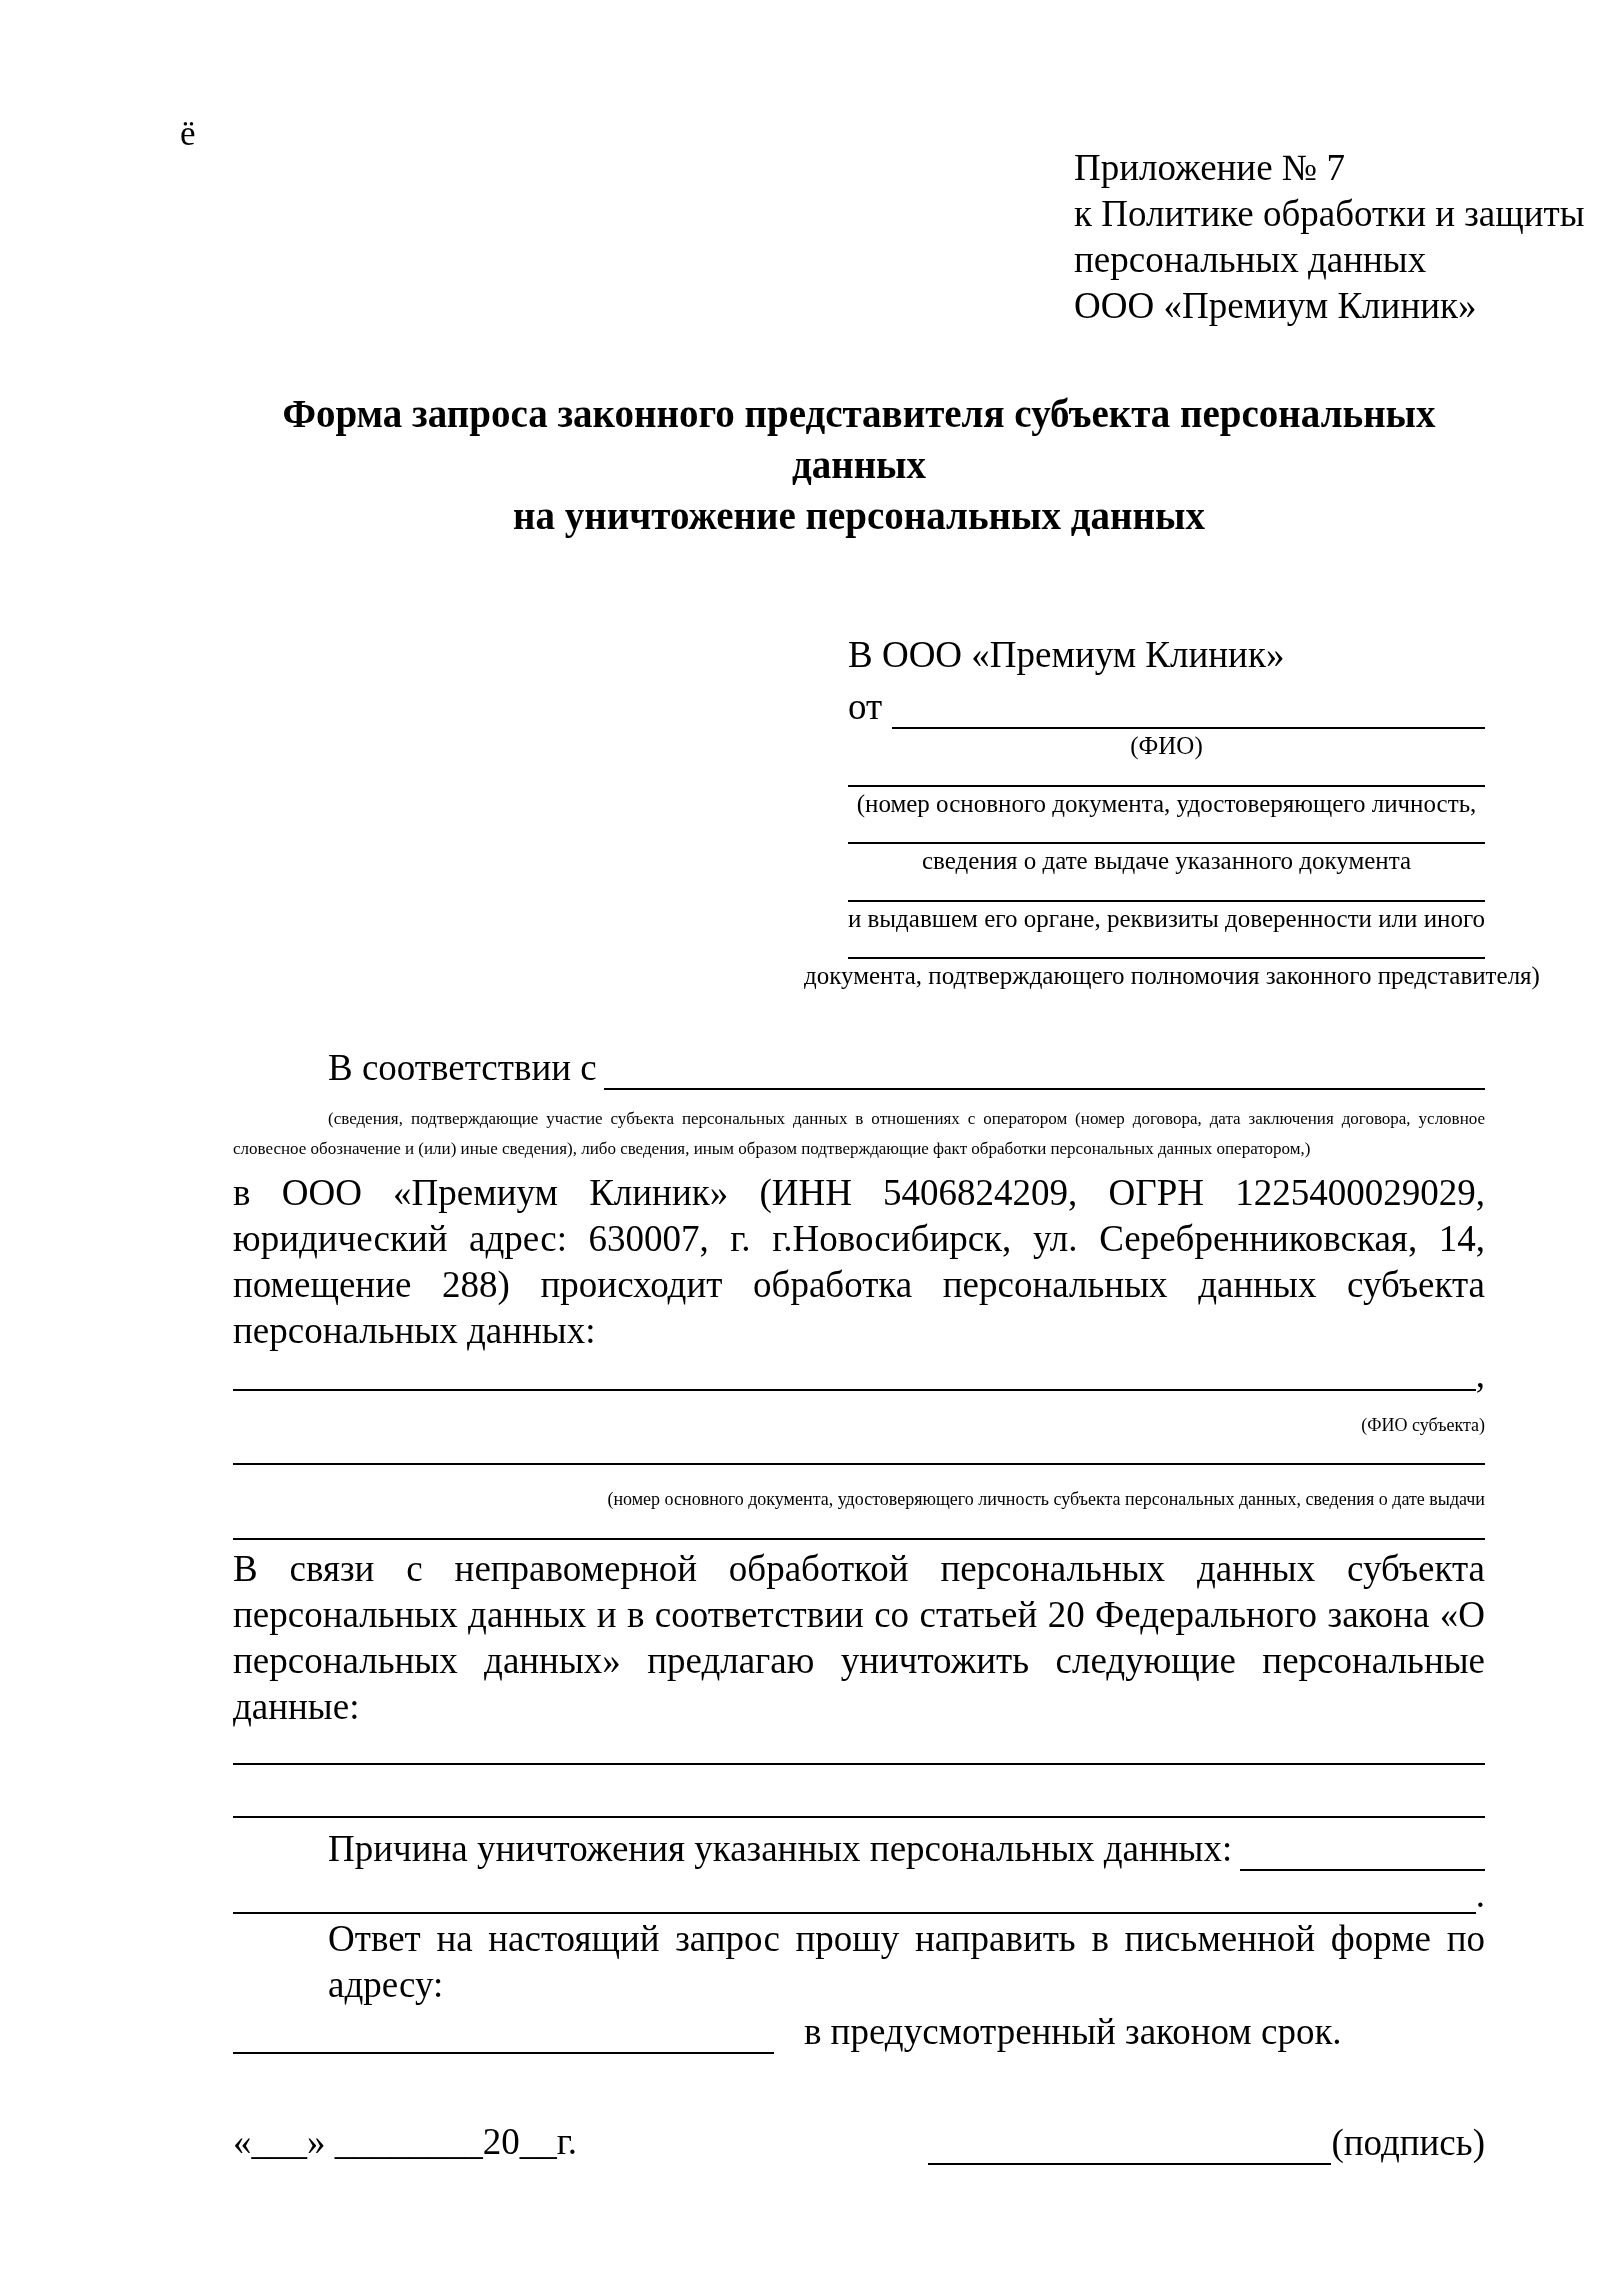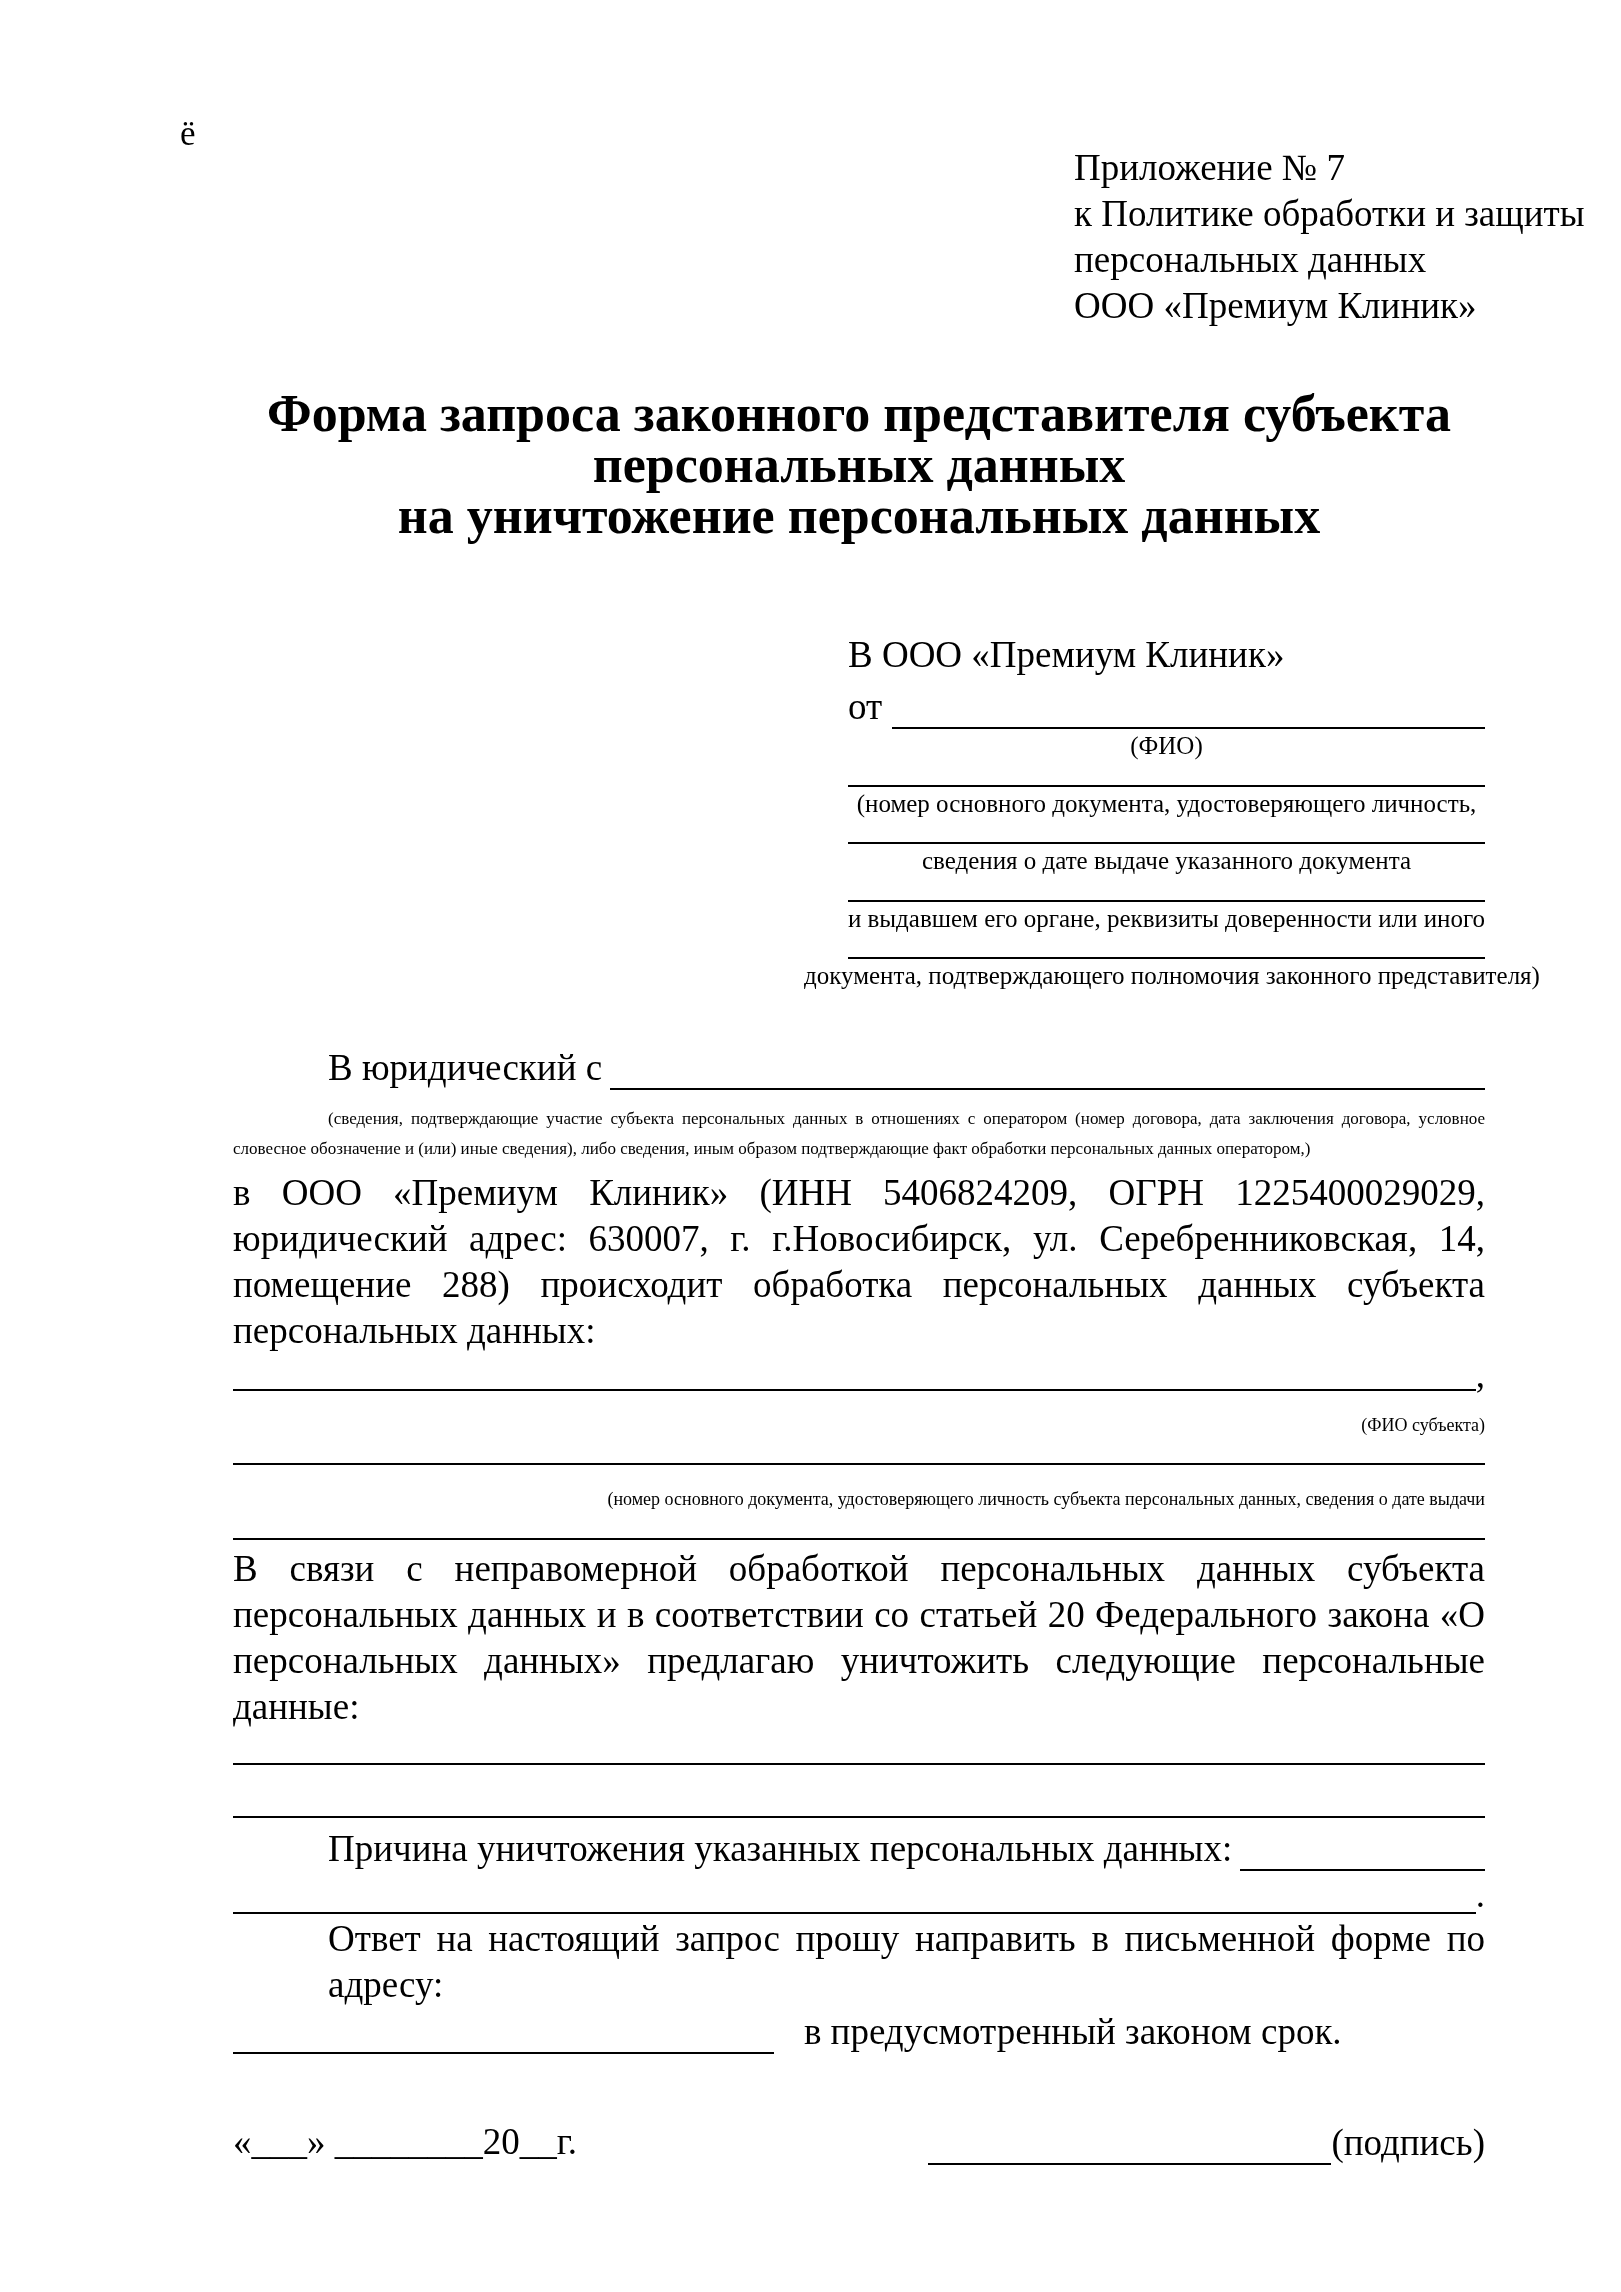--- a/index.html
+++ b/index.html
@@ -12,21 +12,21 @@
     color:#000;
     font-family:"Liberation Serif","DejaVu Serif",serif;
     font-size:37px; line-height:46px;
     padding:145px 136px 0 233px;
     overflow:hidden;
   }
   .yo { position:absolute; left:180px; top:114px; font-size:35px; line-height:39px; }
 
   .annex { margin-left:841px; white-space:nowrap; line-height:46px; }
 
-  .doc-title { margin-top:59px; text-align:center; font-weight:bold; font-size:52px; line-height:51px; }
+  .doc-title { margin-top:59px; text-align:center; font-weight:bold; font-size:39px; line-height:51px; }
 
   .addressee { margin-left:615px; margin-top:90px; }
   .addr-to { line-height:47px; }
   .from-row { display:flex; height:51px; }
   .from-row .lead { align-self:flex-end; line-height:45px; margin-right:9.8px; }
   .uline { border-bottom:2.5px solid #000; }
   .from-row .uline { flex:1; }
   .addr-caption { font-size:25px; line-height:29px; text-align:center; white-space:nowrap; margin:2px -44px 0 -44px; }
   .addr-field { height:26.5px; border-bottom:2.5px solid #000; }
 
@@ -97,21 +97,21 @@
     <div class="addr-caption">(номер основного документа, удостоверяющего личность,</div>
     <div class="addr-field"></div>
     <div class="addr-caption">сведения о дате выдаче указанного документа</div>
     <div class="addr-field"></div>
     <div class="addr-caption">и выдавшем его органе, реквизиты доверенности или иного</div>
     <div class="addr-field"></div>
     <div class="addr-caption">документа, подтверждающего полномочия законного представителя)</div>
   </div>
 
   <div class="accordance-row">
-    <span class="lead">В юридический с</span>
+    <span class="lead">В соответствии с</span>
     <span class="uline"></span>
   </div>
 
   <div class="note">(сведения, подтверждающие участие субъекта персональных данных в отношениях с оператором (номер договора, дата заключения договора, условное словесное обозначение и (или) иные сведения), либо сведения, иным образом подтверждающие факт обработки персональных данных оператором,)</div>
 
   <p class="par">в ООО «Премиум Клиник» (ИНН 5406824209, ОГРН 1225400029029, юридический адрес: 630007, г. г.Новосибирск, ул. Серебренниковская, 14, помещение 288) происходит обработка персональных данных субъекта персональных данных:</p>
 
   <div class="fill-row">
     <span class="uline"></span>
     <span class="punct">,</span>

